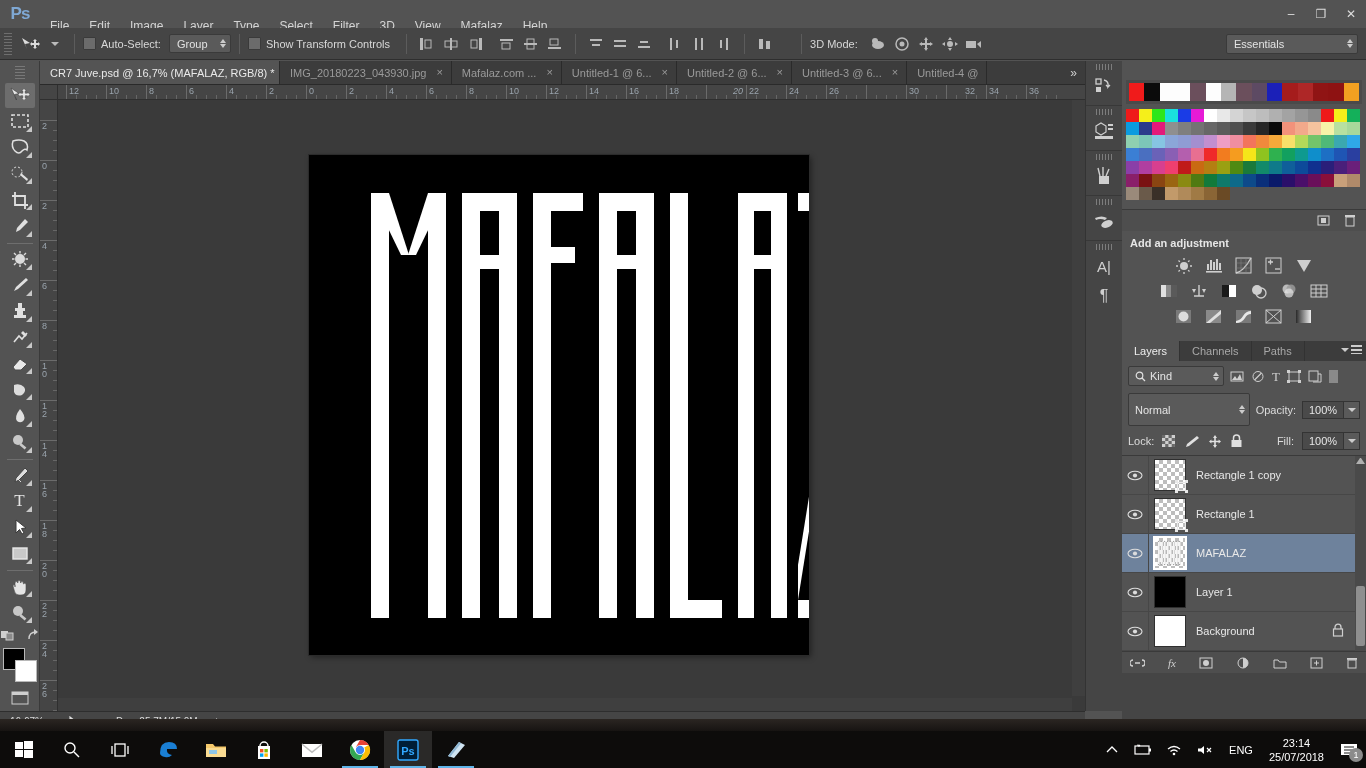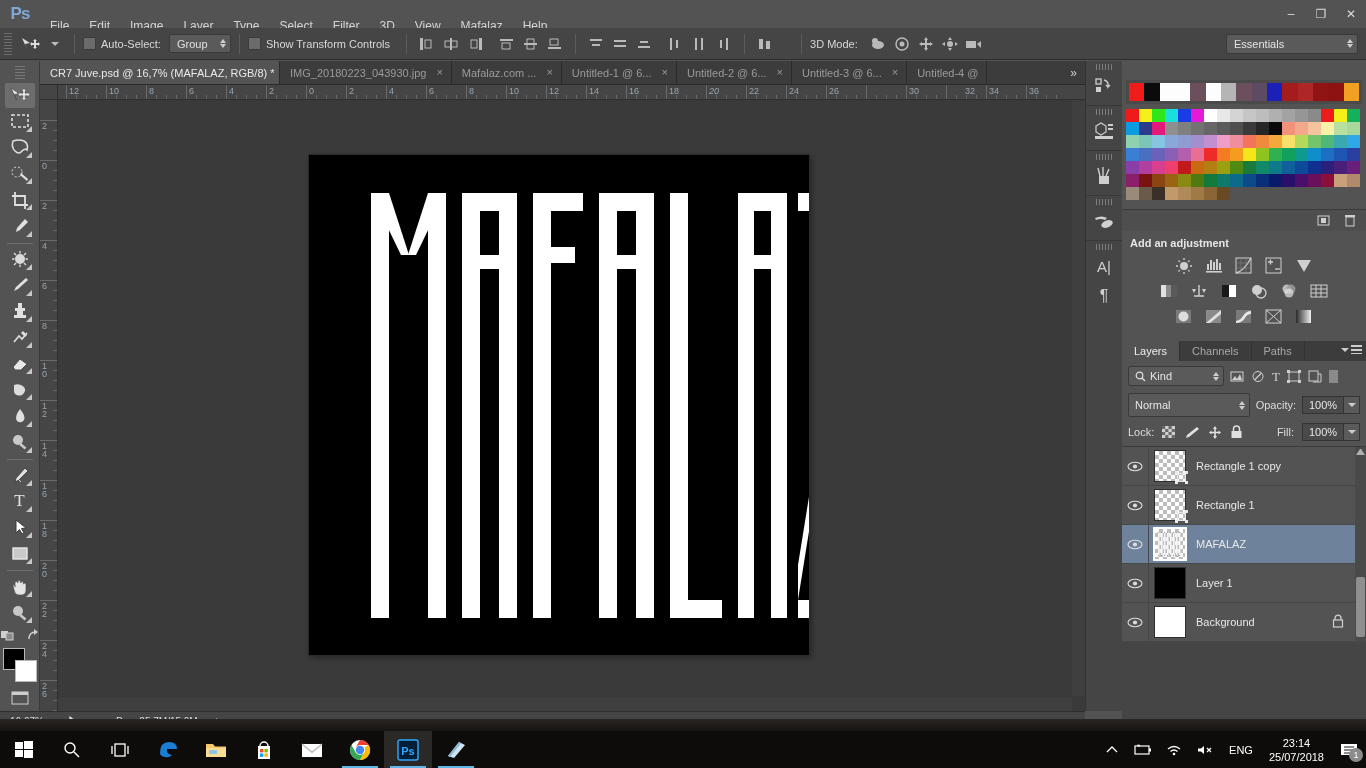--- a/index.html
+++ b/index.html
@@ -188,21 +188,21 @@
   .adj-row { display: flex; justify-content: center; gap: 8px; margin-bottom: 6px; }
   .adj-ic { width: 22px; height: 20px; display: flex; align-items: center; justify-content: center; }
 
   .layers-panel { background: #535353; }
   .lp-filter { display: flex; align-items: center; padding: 5px 6px; gap: 6px; }
   .kind-select { width: 96px; height: 20px; background: #5a5a5a; border: 1px solid #3a3a3a;
     border-radius: 2px; display: flex; align-items: center; padding: 0 4px 0 6px;
     font-size: 11px; color: #e4e4e4; }
   .kind-ics { display: flex; gap: 7px; align-items: center; }
   .lp-mode { display: flex; align-items: center; padding: 2px 6px 4px 6px; gap: 6px; }
-  .mode-select { width: 122px; height: 24px; background: #5a5a5a; border: 1px solid #3a3a3a;
+  .mode-select { width: 122px; height: 33px; background: #5a5a5a; border: 1px solid #3a3a3a;
     border-radius: 2px; display: flex; align-items: center; padding: 0 4px 0 6px;
     font-size: 11px; color: #e4e4e4; }
   .num-field { width: 42px; height: 18px; background: #4a4a4a; border: 1px solid #343434;
     display: flex; align-items: center; justify-content: center; font-size: 11px; color: #e6e6e6; }
   .num-btn { width: 16px; height: 18px; background: #5a5a5a; border: 1px solid #343434;
     border-left: none; display: flex; align-items: center; justify-content: center; }
   .lp-lock { display: flex; align-items: center; padding: 2px 6px 5px 6px; gap: 8px; }
   .lbl { font-size: 11px; color: #dcdcdc; }
   .layer-list { border-top: 1px solid #3a3a3a; position: relative; }
   .layer-row { height: 39px; display: flex; align-items: center; border-bottom: 1px solid #474747;
@@ -687,21 +687,21 @@
         <div class="rh-num" style="left: 568px;">16</div>
         <div class="rh-minor" style="left: 578px;"></div>
         <div class="rh-minor" style="left: 588px;"></div>
         <div class="rh-minor" style="left: 598px;"></div>
         <div class="rh-tick" style="left: 608px;"></div>
         <div class="rh-num" style="left: 608px;">18</div>
         <div class="rh-minor" style="left: 618px;"></div>
         <div class="rh-minor" style="left: 628px;"></div>
         <div class="rh-minor" style="left: 638px;"></div>
         <div class="rh-tick" style="left: 648px;"></div>
-        <div class="rh-num" style="left: 648px; font-style: italic;">20</div>
+        <div class="rh-num" style="left: 672px; font-style: italic;">20</div>
         <div class="rh-minor" style="left: 658px;"></div>
         <div class="rh-minor" style="left: 668px;"></div>
         <div class="rh-minor" style="left: 678px;"></div>
         <div class="rh-tick" style="left: 688px;"></div>
         <div class="rh-num" style="left: 688px;">22</div>
         <div class="rh-minor" style="left: 698px;"></div>
         <div class="rh-minor" style="left: 708px;"></div>
         <div class="rh-minor" style="left: 718px;"></div>
         <div class="rh-tick" style="left: 728px;"></div>
         <div class="rh-num" style="left: 728px;">24</div>
@@ -1418,20 +1418,45 @@
                 <path d="M3 6 V4.2 a3 3 0 0 1 6 0 V6" fill="none" stroke="#cfcfcf" stroke-width="1.3"></path>
                 <rect x="1.5" y="6" width="9" height="7" fill="none" stroke="#cfcfcf" stroke-width="1.2"></rect>
               </svg></span>
           </div>
           <div class="layers-scroll">
           <div style="position:absolute;left:1px;top:2px;width:9px;height:0;border-bottom:6px solid #b0b0b0;border-left:4px solid transparent;border-right:4px solid transparent;"></div>
           <div style="position:absolute;left:1px;top:130px;width:9px;height:60px;background:#8f8f8f;border-radius:2px"></div>
         </div>
       </div>
 
+      <div class="layers-foot">
+        <svg width="15" height="12">
+            <path d="M5 6 H10 M3 3 a3 3 0 0 0 0 6 M12 3 a3 3 0 0 1 0 6" fill="none" stroke="#cfcfcf" stroke-width="1.3"></path>
+          </svg>
+        <span style="font-size:11px;color:#cfcfcf;font-style:italic;font-family:'Liberation Serif',serif">fx</span>
+        <svg width="14" height="12">
+            <rect x="1" y="1" width="12" height="10" fill="none" stroke="#cfcfcf"></rect>
+            <circle cx="7" cy="6" r="3" fill="#cfcfcf"></circle>
+          </svg>
+        <svg width="14" height="12">
+            <circle cx="7" cy="6" r="5" fill="none" stroke="#cfcfcf"></circle>
+            <path d="M7 1 a5 5 0 0 1 0 10 Z" fill="#cfcfcf"></path>
+          </svg>
+        <svg width="14" height="12">
+            <path d="M1 3 H5 L6.5 5 H13 V11 H1 Z" fill="none" stroke="#cfcfcf"></path>
+          </svg>
+        <svg width="13" height="12">
+            <rect x="1" y="1" width="11" height="10" fill="none" stroke="#cfcfcf"></rect>
+            <path d="M4 6 H9 M6.5 3.5 V8.5" stroke="#cfcfcf"></path>
+          </svg>
+        <svg width="12" height="12">
+            <rect x="2" y="3" width="8" height="8" fill="none" stroke="#cfcfcf"></rect>
+            <rect x="1" y="1" width="10" height="1.8" fill="#cfcfcf"></rect>
+          </svg>
+      </div>
     </div>
   </div>
 
   <div class="desk-fade"></div>
 
   <div class="taskbar">
     <div class="tb-item">
       <svg width="18" height="18">
           <g fill="#fff">
             <rect x="0" y="1" width="8" height="7"></rect>

